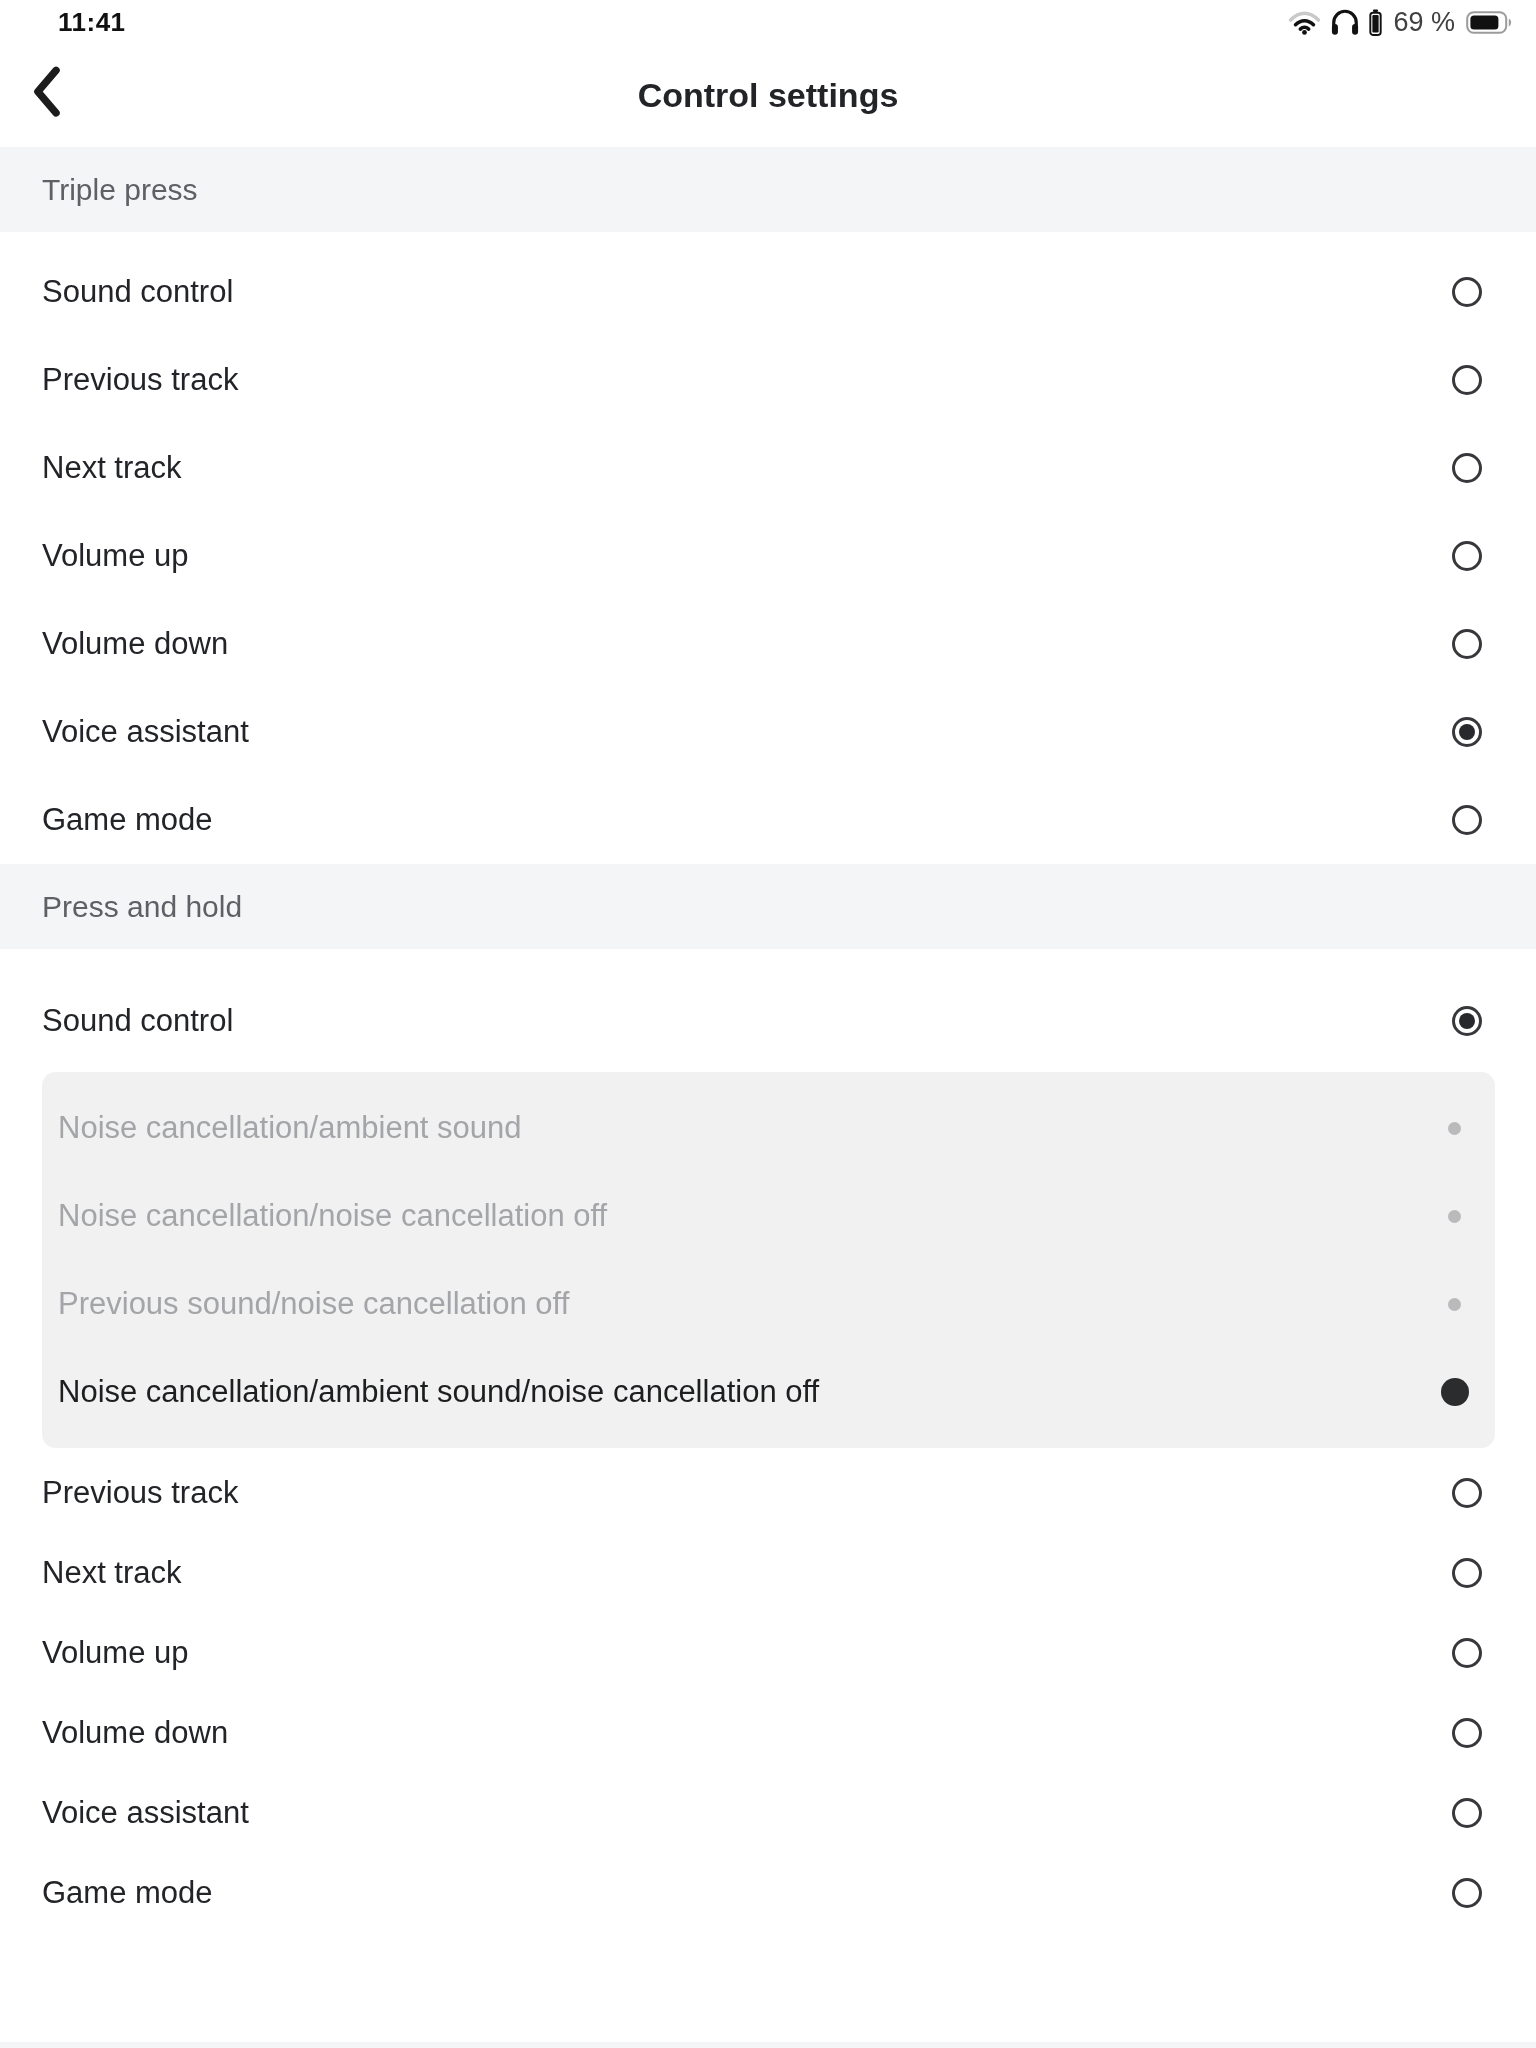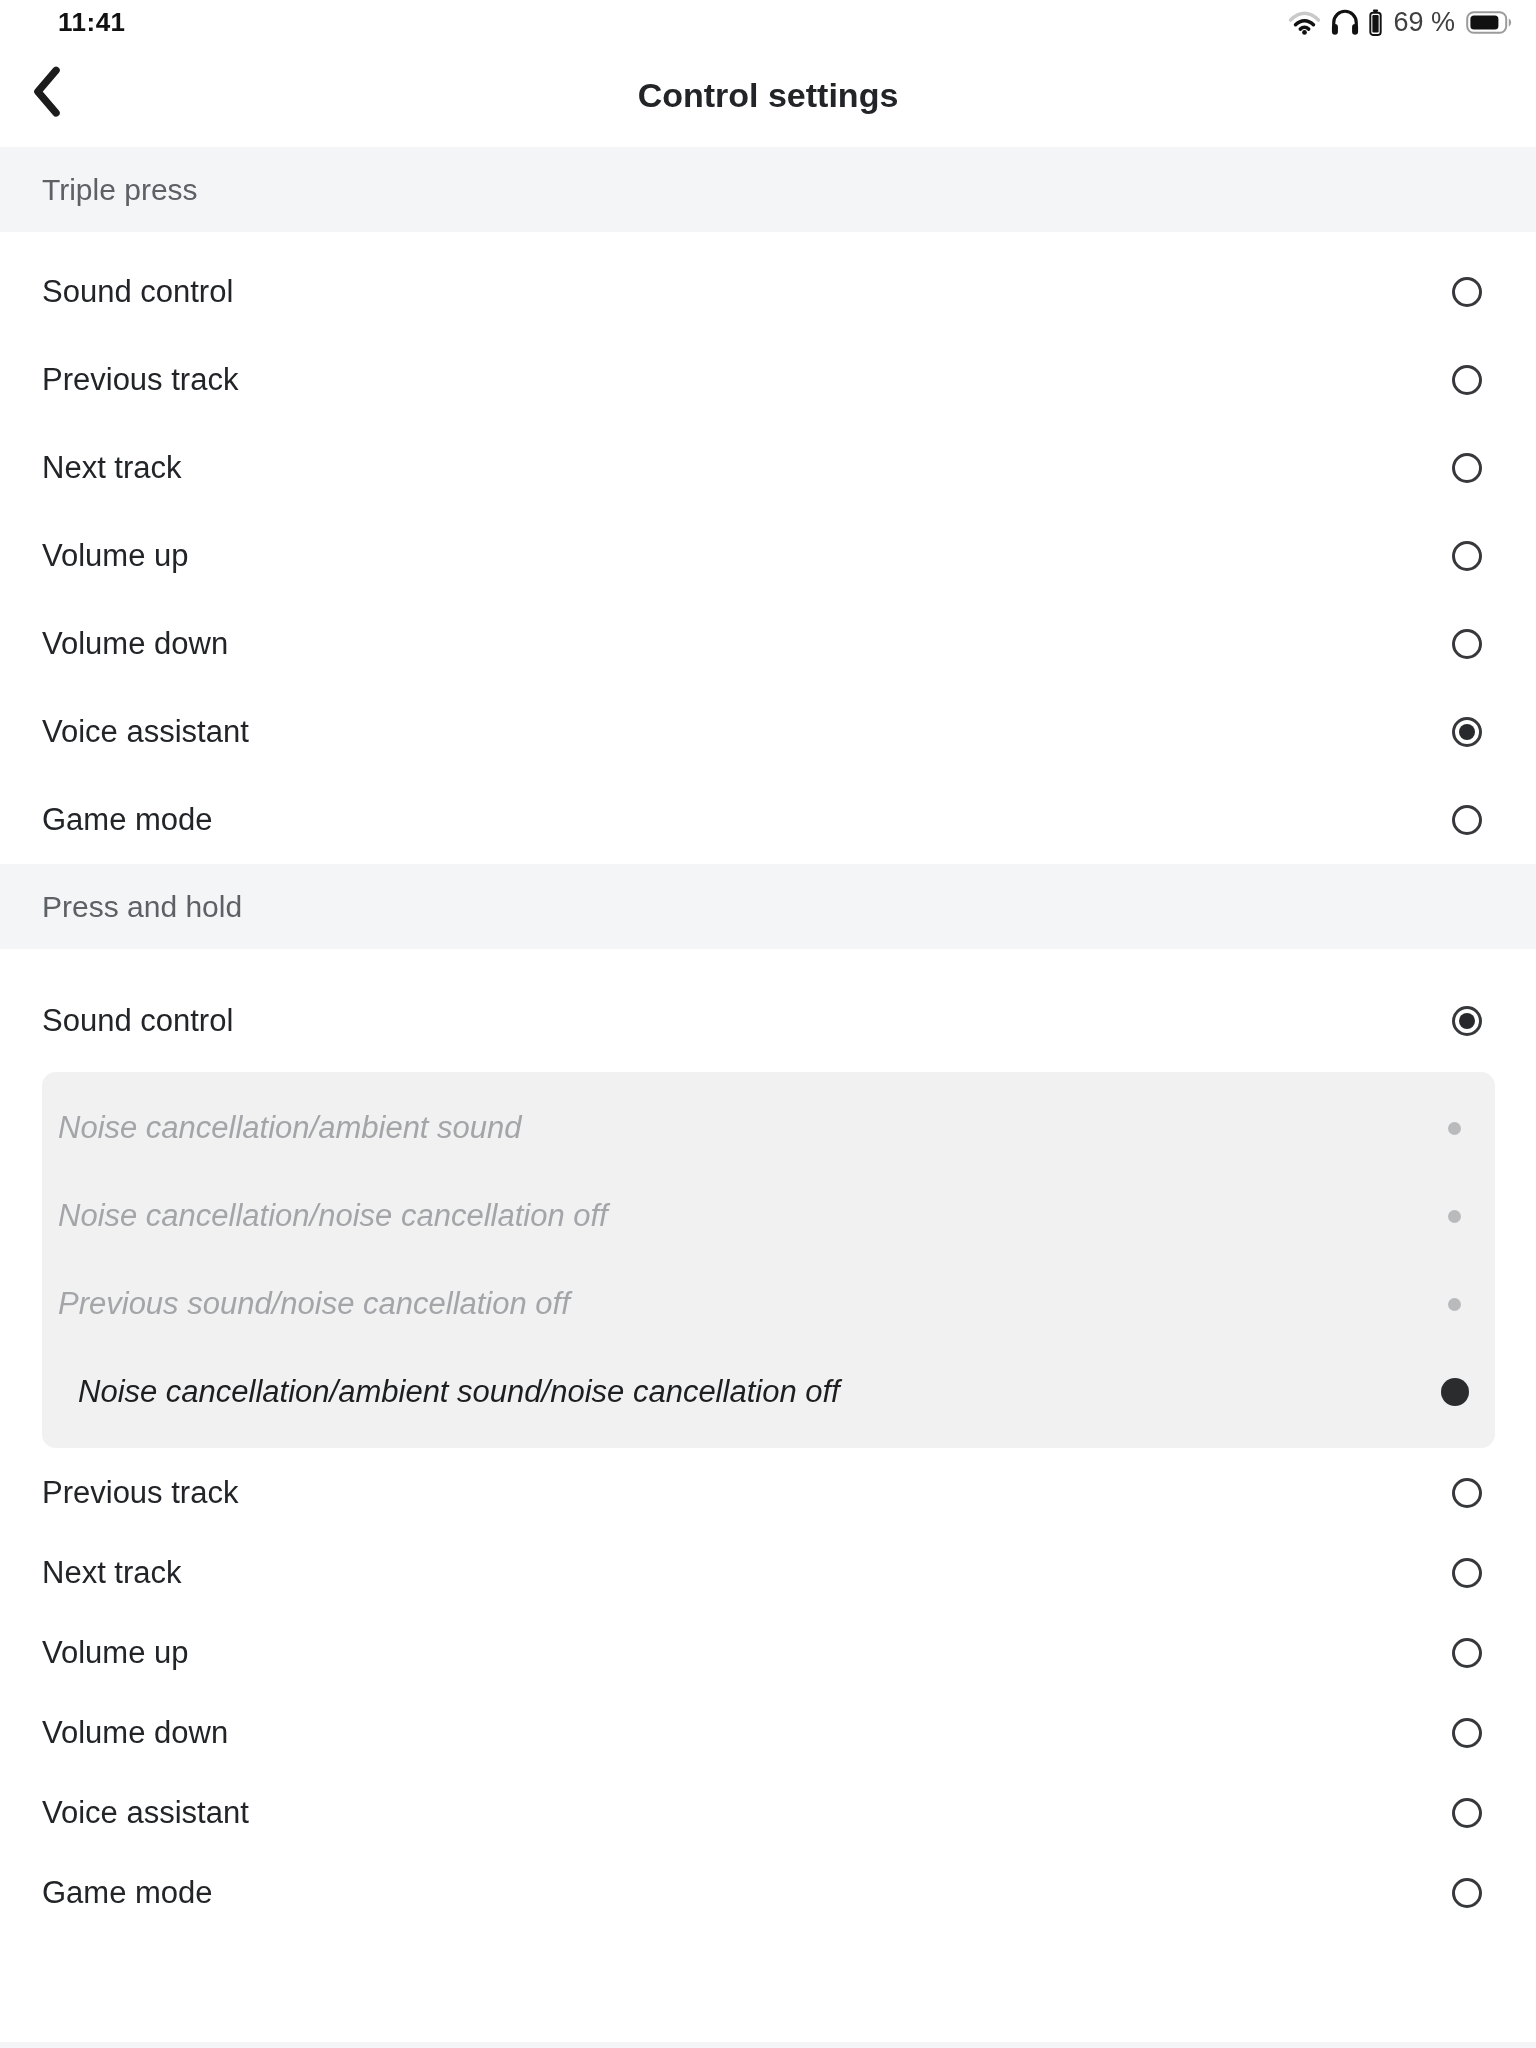--- a/index.html
+++ b/index.html
@@ -54,29 +54,28 @@
     flex:0 0 auto;background:#fff;
   }
   .radio.selected::after{
     content:"";width:16px;height:16px;border-radius:50%;background:#28292c;
   }
 
   
   .subpanel{
     margin:7px 41px 5px 42px;background:#f1f1f2;border-radius:14px;
     padding:12px 0;
-    font-style:italic;
   }
   .subrow{
     height:88px;display:flex;align-items:center;justify-content:space-between;
     padding:0 26px 0 16px;box-sizing:border-box;cursor:pointer;
   }
   .subrow .sub-option-label{font-size:31px;color:#a3a5a8;}
   .subrow .dot{width:13px;height:13px;border-radius:50%;background:#b9babc;flex:0 0 auto;margin-right:8px;}
-  .subrow.selected .sub-option-label{color:#1d1e20;margin-left:20px;}
+  .subrow.selected .sub-option-label{color:#1d1e20;}
   .subrow.selected .dot{width:28px;height:28px;background:#2b2c2e;margin-right:0;}
 
   .bottom-strip{
     position:absolute;left:0;bottom:0;width:100%;height:6px;background:#f4f5f7;
   }
 </style>
 </head>
 <body>
 
 <div class="page">

